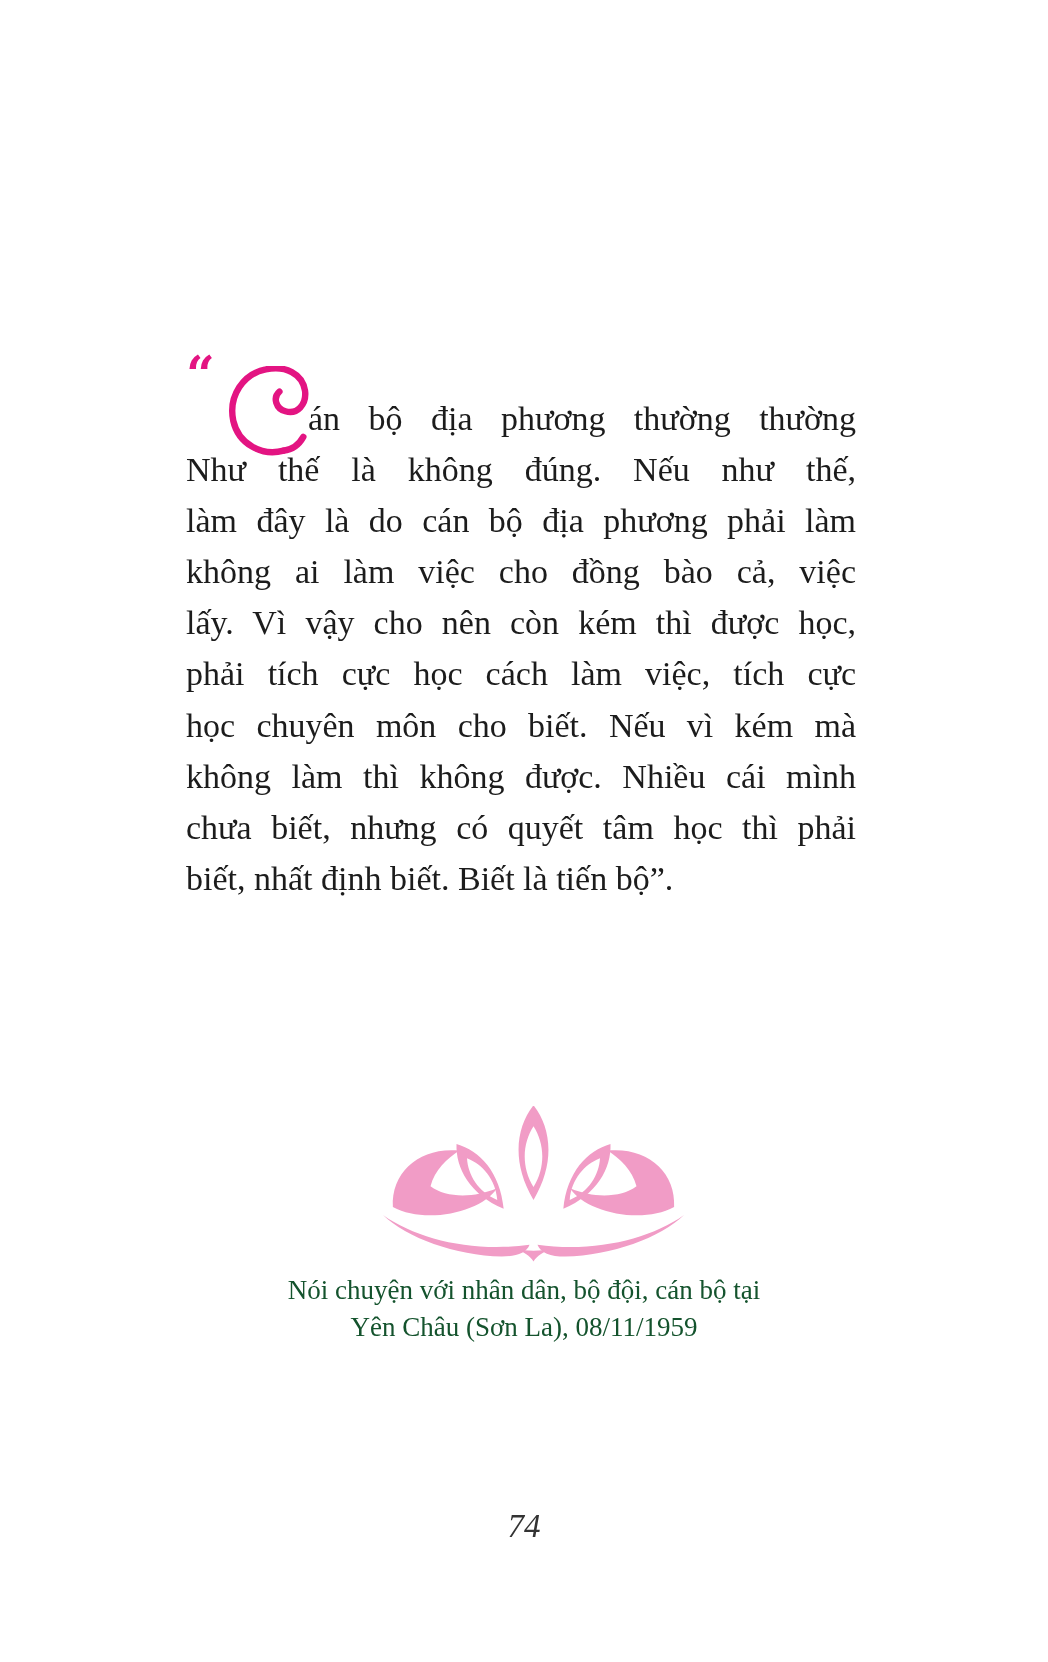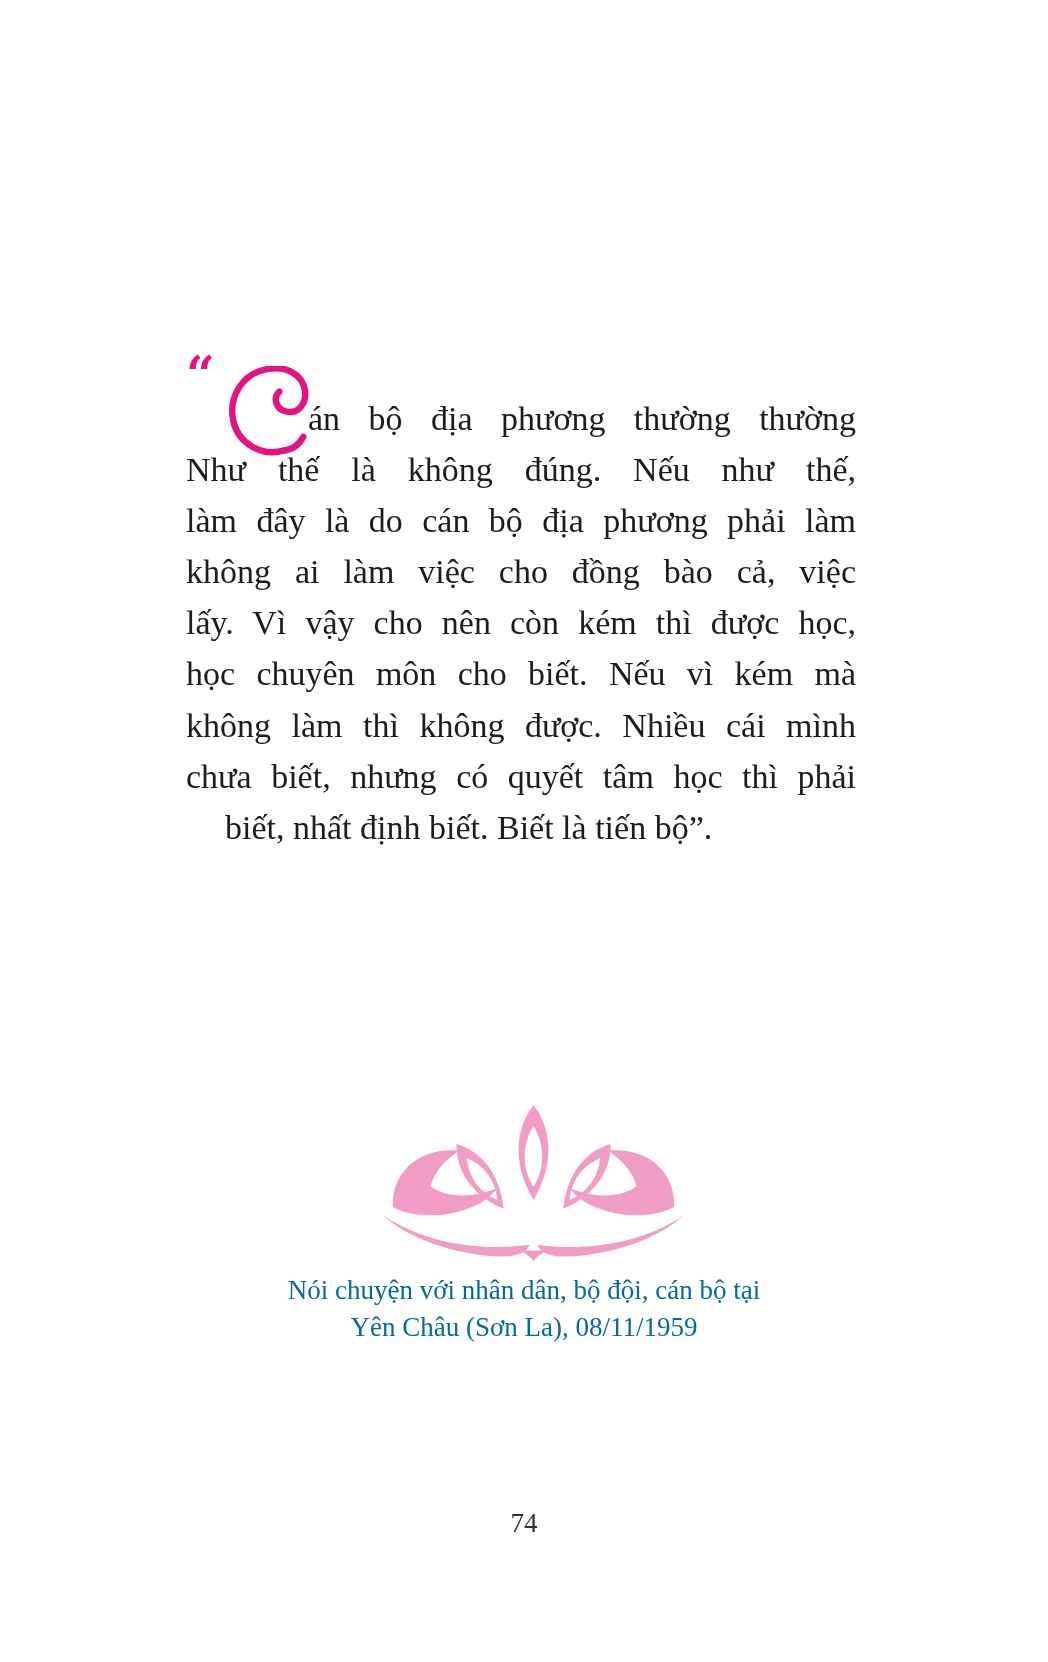--- a/index.html
+++ b/index.html
@@ -27,21 +27,20 @@
     font-size:34px;
     line-height:51.1px;
   }
   .ql{
     text-align:justify;
     text-align-last:justify;
     white-space:normal;
   }
   .ql.last{
     text-align-last:left;
-    margin-left:39px;
   }
 
   
   .dc-wrap{
     display:inline-block;
     position:relative;
     width:122px;
     height:36px;
     vertical-align:baseline;
   }
@@ -79,31 +78,32 @@
 
   
   .attr{
     position:absolute;
     top:1272px;
     left:0;
     width:100%;
     text-align:center;
     font-size:27px;
     line-height:37px;
-    color:#0369a1;
+    color:#14532d;
   }
 
   
   .pagenum{
     position:absolute;
     top:1508px;
     left:0;
     width:100%;
     text-align:center;
-    font-size:27px;
+    font-size:33px;
+    font-style:italic;
     color:#333333;
   }
 </style>
 </head>
 <body>
 
 <div class="page">
 
   <section class="quote">
 
@@ -115,20 +115,21 @@
           <path d="M66,99 C40,106 13,91 7,64 C1,35 19,9 45,4 C68,-1 88,9 91,29 C93,45 82,57 68,53 C57,50 53,37 61,30" fill="none" stroke="var(--accent)" stroke-width="7.5" stroke-linecap="round"></path>
           <path d="M66,99 C76,98 84,92 89,83" fill="none" stroke="var(--accent)" stroke-width="7.5" stroke-linecap="round"></path>
         </svg>
       </span><span>án bộ địa phương thường thường</span>
     </div>
 
     <div class="ql">Như thế là không đúng. Nếu như thế,</div>
     <div class="ql">làm đây là do cán bộ địa phương phải làm</div>
     <div class="ql">không ai làm việc cho đồng bào cả, việc</div>
     <div class="ql">lấy. Vì vậy cho nên còn kém thì được học,</div>
+    <div class="ql">phải tích cực học cách làm việc, tích cực</div>
     <div class="ql">học chuyên môn cho biết. Nếu vì kém mà</div>
     <div class="ql">không làm thì không được. Nhiều cái mình</div>
     <div class="ql">chưa biết, nhưng có quyết tâm học thì phải</div>
     <div class="ql last">biết, nhất định biết. Biết là tiến bộ”.</div>
   </section>
 
   <figure class="lotus">
     <svg viewBox="0 0 310 160" aria-hidden="true">
 
       <path fill="var(--lotus)" fill-rule="evenodd" transform="translate(155,63) scale(1.18)" d="M0,-54 C-15,-35 -19,-5 0,27 C19,-5 15,-35 0,-54 Z M0,-36 C-9,-22 -11,-2 0,16 C11,-2 9,-22 0,-36 Z"></path>

